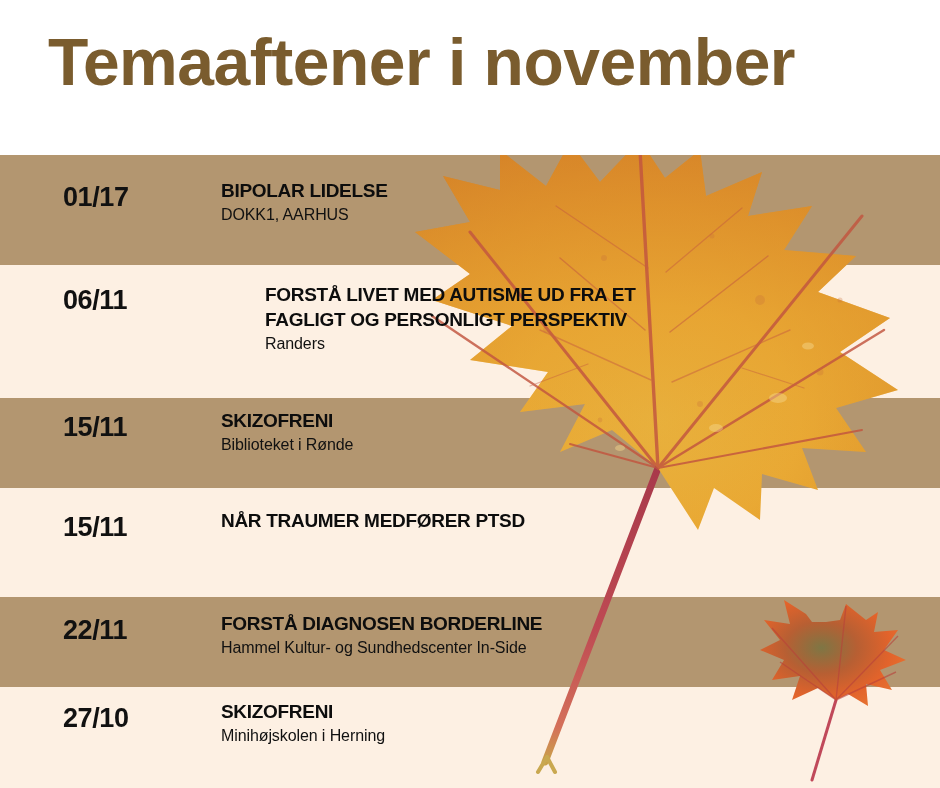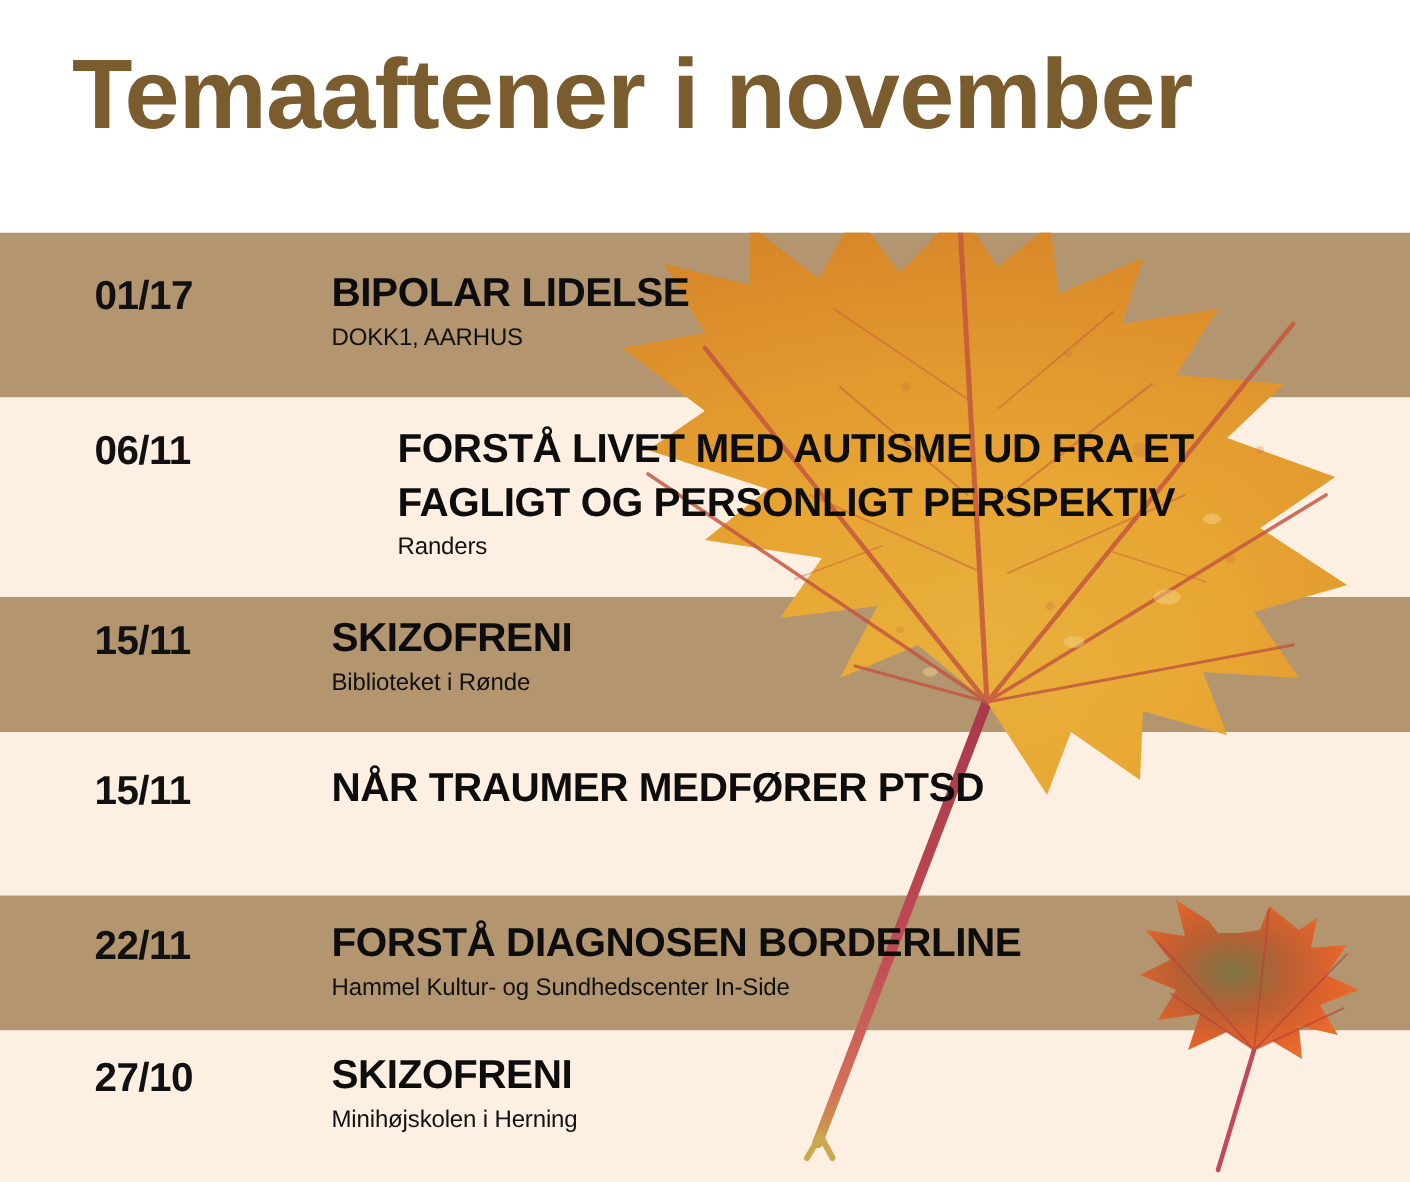--- a/index.html
+++ b/index.html
@@ -83,21 +83,21 @@
     color: #111111;
     letter-spacing: -0.4px;
   }
   .row-body {
     position: absolute;
     left: 221px;
     top: 0;
     width: 700px;
   }
   .row-title {
-    font-size: 27px;
+    font-size: 19px;
     font-weight: 700;
     color: #0d0d0d;
     letter-spacing: -0.3px;
     line-height: 1.32;
     white-space: pre-line;
   }
   .row-venue {
     font-size: 16px;
     font-weight: 400;
     color: #111111;

